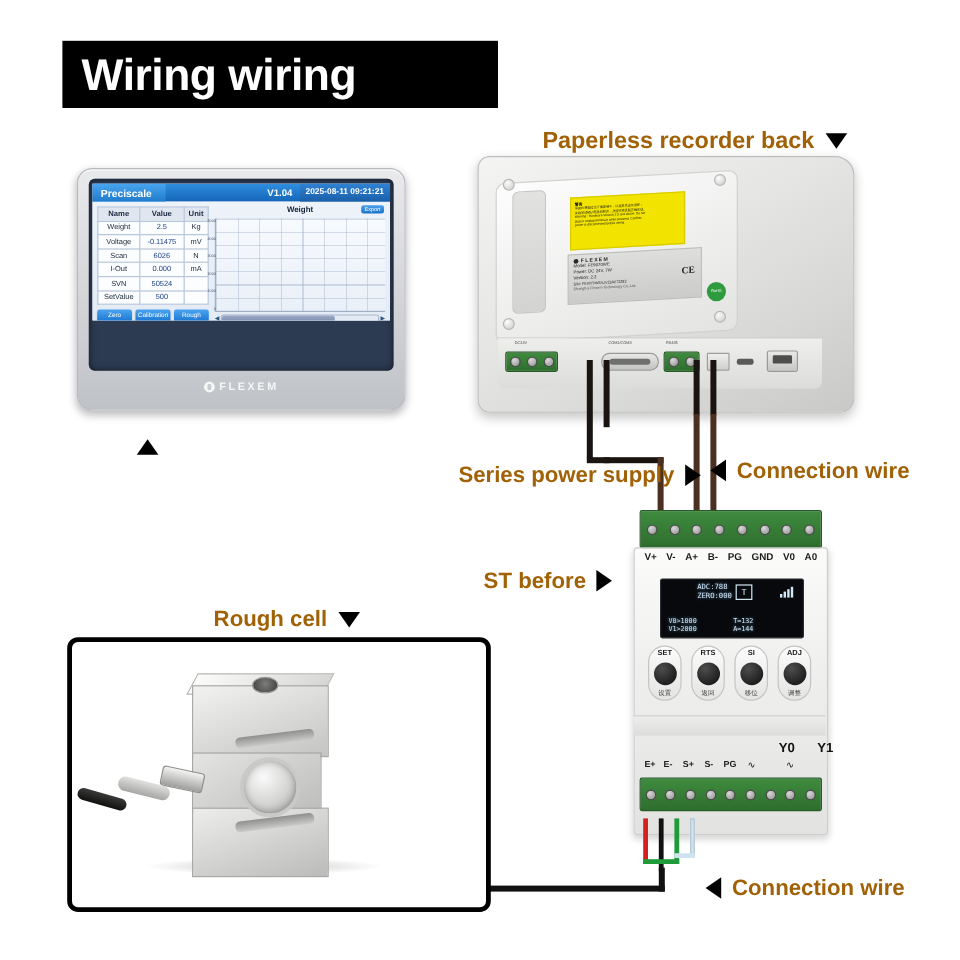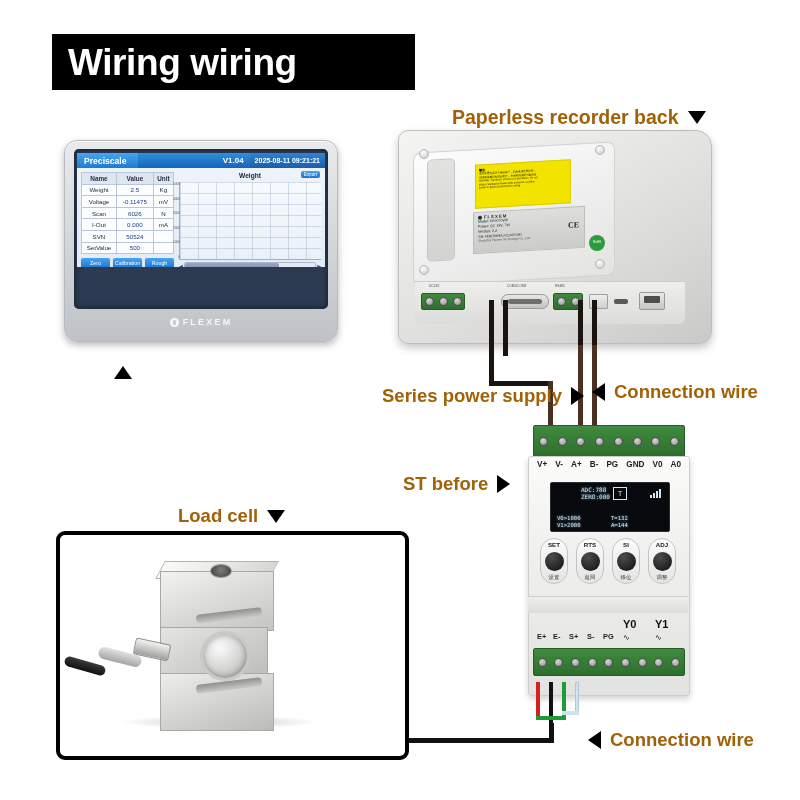--- a/index.html
+++ b/index.html
@@ -214,21 +214,21 @@
     display:flex;flex-direction:column;align-items:center;justify-content:space-between;
     padding:2px 0;box-sizing:border-box;}
   .btn-cap .en{font-size:6.2px;font-weight:700;color:#1c1c1c;}
   .btn-cap .knob{width:19px;height:19px;border-radius:50%;
     background:radial-gradient(circle at 35% 28%,#4d4d4d,#0d0d0d);}
   .btn-cap .cn{font-size:5.4px;color:#3c3c3c;}
   #st-rail{left:0;top:176px;width:160px;height:16px;
     background:linear-gradient(180deg,#ededec,#dcdcdb);border-top:1px solid #cfcfce;}
   #st-bot-caps{left:9px;top:204px;width:144px;position:absolute;height:24px;}
   .botcap{position:absolute;font-size:7.4px;font-weight:700;color:#1d1d1d;}
-  .ycap{position:absolute;font-size:11px;font-weight:700;color:#111;}
+  .ycap{position:absolute;font-size:11px;font-weight:700;color:#111;margin-left:26px;}
   .ysym{position:absolute;font-size:8px;color:#111;}
   #st-bot-term{left:5px;top:228px;width:150px;height:26px;}
 
   
   #loadcell-box{left:56px;top:531px;width:345px;height:221px;
     background:#fff;border:4px solid #000;border-radius:9px;}
   #lc-shadow{left:60px;top:180px;width:200px;height:14px;border-radius:50%;
     background:radial-gradient(ellipse at center, rgba(0,0,0,.22), rgba(0,0,0,0) 70%);}
   #lc-top{left:100px;top:36px;width:112px;height:58px;
     background:linear-gradient(160deg,#f2f2f1,#c4c4c3);border:1px solid #a9a9a8;}
@@ -586,21 +586,21 @@
 
 <div class="abs" style="left:399px;top:738px;width:155px;height:5px;background:#111;"></div>
 <div class="abs" style="left:549px;top:723px;width:5px;height:20px;background:#111;"></div>
 
 <div class="abs callout" style="left:588px;top:729px;">
   <i class="tri tri-left"></i>
   <span>Connection wire</span>
 </div>
 
 <div class="abs callout" style="left:178px;top:505px;">
-  <span>Load cell</span>
+  <span>Rough cell</span>
   <i class="tri tri-down"></i>
 </div>
 
 <div class="abs" id="loadcell-box">
   <div class="abs" id="lc-shadow"></div>
   <div class="abs" id="lc-topface"></div>
   <div class="abs" id="lc-top"></div>
   <div class="abs" id="lc-mid"></div>
   <div class="abs" id="lc-bot"></div>
   <div class="abs" id="lc-slot1"></div>

